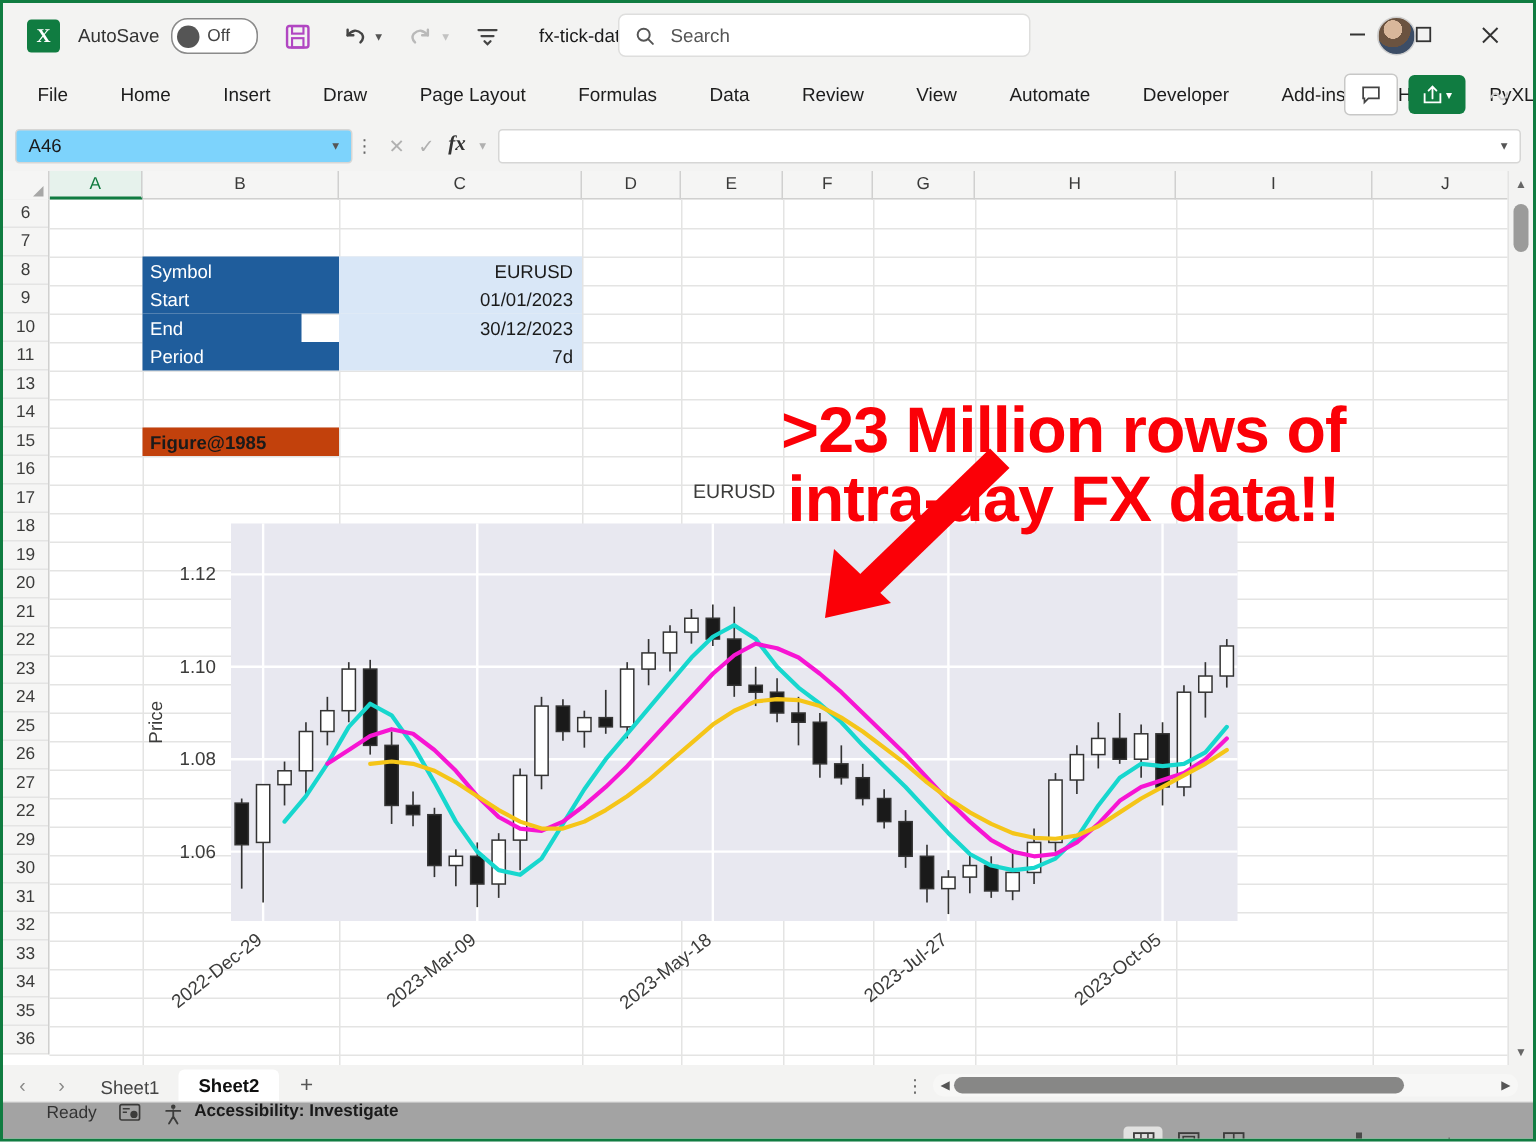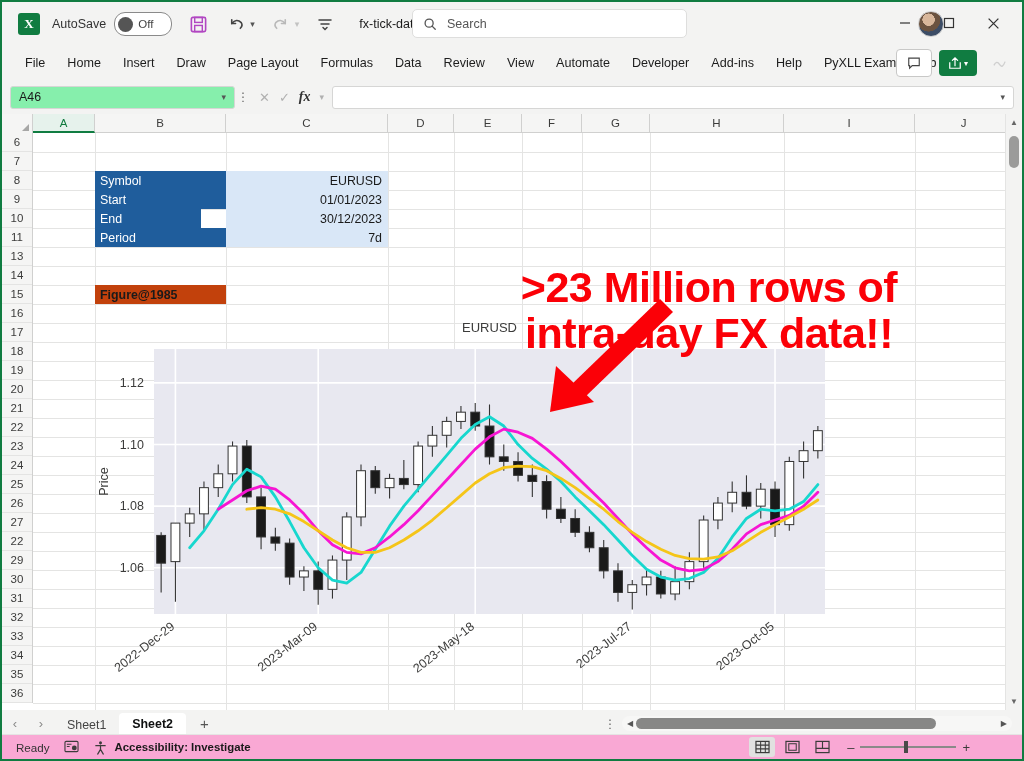--- a/index.html
+++ b/index.html
@@ -62,20 +62,21 @@
   .wbtn{
     position:absolute;top:4px;width:38px;height:34px;display:flex;
     align-items:center;justify-content:center;font-size:13px;color:#333;
   }
 
   
   .ribbon{
     position:absolute;left:0;top:44px;width:1020px;height:34px;
     background:#f3f3f2;display:flex;align-items:center;
     border-bottom:1px solid #0f172a;
+    gap:13px;
   }
   .rtab{
     font-size:12.6px;color:#1d1d1d;padding:5px 11px;border-radius:4px;
     white-space:nowrap;
   }
   .rtab:first-child{margin-left:12px;}
   .ribbon-right{
     position:absolute;right:8px;top:3px;display:flex;align-items:center;gap:7px;
   }
   .cmt-btn{
@@ -88,21 +89,21 @@
   }
   .pen-btn{width:30px;height:26px;display:flex;align-items:center;justify-content:center;color:#cfcfcf;}
 
   
   .fbar{
     position:absolute;left:0;top:78px;width:1020px;height:34px;
     background:#f3f3f2;display:flex;align-items:center;
     border-bottom:1px solid #e2e2e1;
   }
   .namebox{
-    margin-left:8px;width:225px;height:23px;background:#86efac;border:1px solid #d6d6d5;
+    margin-left:8px;width:225px;height:23px;background:#7dd3fc;border:1px solid #d6d6d5;
     border-radius:3px;display:flex;align-items:center;padding:0 8px;box-sizing:border-box;
     font-size:12.4px;color:#1a1a1a;justify-content:space-between;
   }
   .vdots{width:16px;text-align:center;color:#666;font-size:12px;}
   .fx-group{display:flex;align-items:center;gap:9px;padding:0 8px;color:#b0b0b0;font-size:13px;}
   .fx-group .fx{font-style:italic;font-family:"Liberation Serif",serif;color:#333;font-weight:bold;font-size:14px;}
   .fcontent{
     flex:1;height:23px;background:#fff;border:1px solid #d6d6d5;border-radius:3px;
     margin-right:8px;display:flex;align-items:center;justify-content:flex-end;
     padding:0 8px;box-sizing:border-box;color:#555;font-size:11px;
@@ -188,22 +189,22 @@
     font-size:12.4px;color:#444;padding:4px 13px;margin-top:2px;
   }
   .stab.active{
     background:#fff;color:#0f1010;font-weight:bold;border-radius:4px 4px 0 0;
     border-bottom:2.5px solid #107c41;padding-bottom:3px;
   }
   .addsheet{font-size:15px;color:#555;padding:0 14px;}
 
   
   .status{
-    position:absolute;left:0;bottom:0;width:1020px;height:25px;background:#f9a8d4;
-    border-top:1px solid #e4e4e3;display:flex;align-items:center;box-sizing:border-box;
+    position:absolute;left:0;bottom:0;width:1020px;height:25px;background:#a3a3a3;
+    border-top:1px solid #e4e4e3;display:flex;align-items:flex-start;box-sizing:border-box;padding-left:15px;
   }
   .st-ready{font-size:11.6px;color:#333;margin-left:14px;}
   .st-ico{margin-left:14px;color:#3c3c3b;display:flex;align-items:center;}
   .st-acc{font-size:11.4px;color:#1a1a1a;font-weight:bold;margin-left:7px;}
   .status-right{position:absolute;right:10px;display:flex;align-items:center;gap:4px;}
   .vbtn{width:26px;height:20px;display:flex;align-items:center;justify-content:center;color:#3c3c3b;border-radius:3px;}
   .vbtn.sel{background:#e1e1e0;}
   .zslider{display:flex;align-items:center;gap:6px;margin-left:8px;color:#3c3c3b;font-size:13px;}
   .ztrack{width:96px;height:2px;background:#8a8a89;position:relative;}
   .zknob{position:absolute;left:44px;top:-5px;width:4px;height:12px;background:#4a4a49;}

